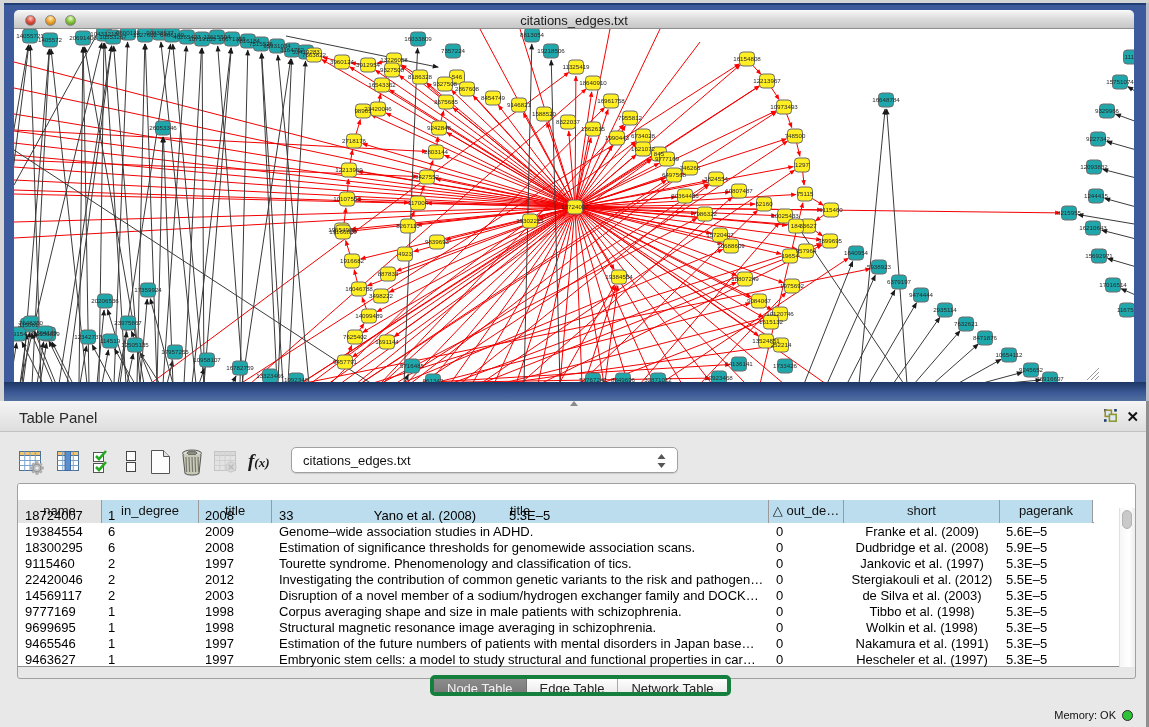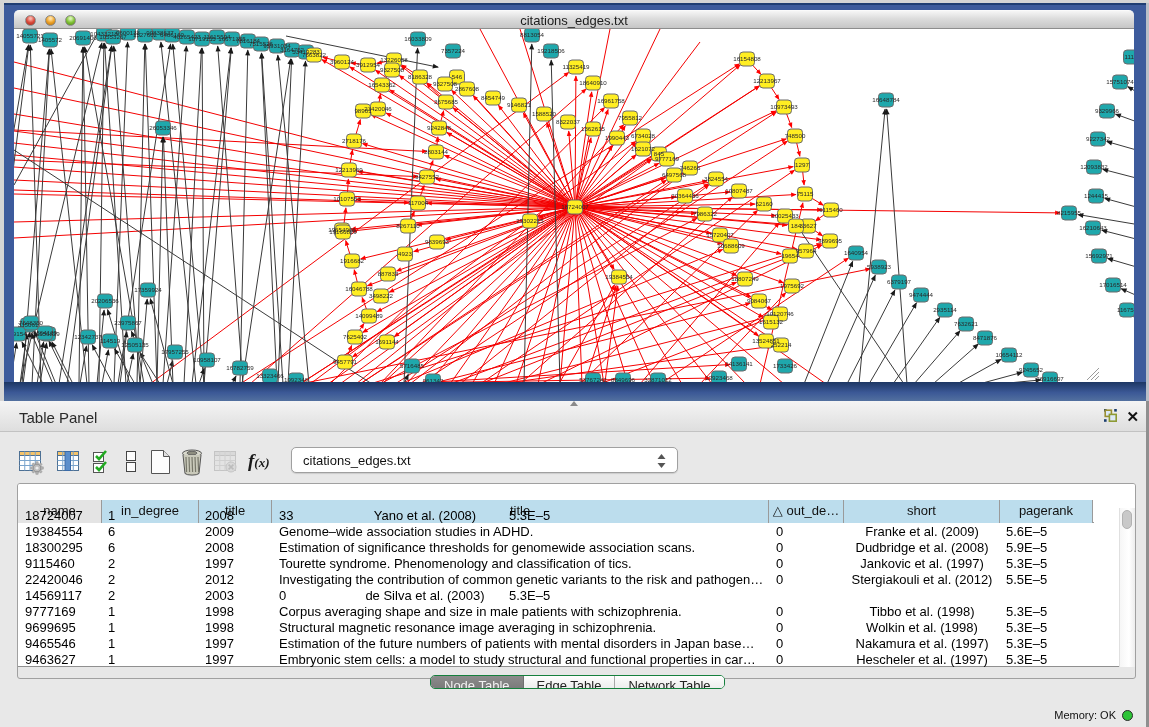--- a/index.html
+++ b/index.html
@@ -39,22 +39,22 @@
 .tr { display:flex; height:16px; line-height:16px; white-space:nowrap; }
 .tr div { overflow:hidden; }
 .c0 { width:84px; padding-left:7px; } .c1 { width:97px; padding-left:6px; }
 .c2 { width:73px; padding-left:6px; } .c3 { width:497px; padding-left:7px; }
 .c4 { width:75px; padding-left:7px; } .c5 { width:156px; text-align:center; }
 .c6 { width:93px; padding-left:6px; }
 #vscroll { position:absolute; left:1101px; top:24px; width:16px; height:159px;
   background:linear-gradient(90deg,#f6f6f6,#ffffff 60%,#ededed); border-left:1px solid #e0e0e0; }
 #vscroll .thumb { position:absolute; left:2px; top:2px; width:10px; height:19px; background:#c9c9c9;
   border-radius:5px; border:1px solid #b2b2b2; }
-#tabs { position:absolute; left:430px; top:675px; height:14px; display:flex; z-index:5;
-  border:1px solid #15803d; border-radius:5px; overflow:hidden; background:#fff; }
+#tabs { position:absolute; left:430px; top:675px; height:21px; display:flex; z-index:5;
+  border:4px solid #15803d; border-radius:5px; overflow:hidden; background:#fff; }
 #tabs div { font-size:13px; line-height:19px; padding:0 13px; color:#222;
   background:linear-gradient(#fefefe,#ededed); border-right:1px solid #a8a8a8; }
 #tabs div.sel { background:linear-gradient(#8c8c8c,#7b7b7b); color:#f2f2f2; border-right:1px solid #6f6f6f; }
 #tabs div:last-child { border-right:none; }
 #mem { position:absolute; right:33px; top:709px; font-size:11px; color:#111; }
 #memdot { position:absolute; right:16px; top:710px; width:11px; height:11px; border-radius:50%;
   background:#2dc437; border:1px solid #2a2a2a; }
 #redge { position:absolute; right:0; top:401px; width:3px; height:326px; background:#8f8f8f; }
 #redge2 { position:absolute; right:0; top:3px; width:3px; height:398px; background:#b9bfc8; }
 </style></head>
@@ -813,20 +813,21 @@
         <div class="c2">2012</div>
         <div class="c3">Investigating the contribution of common genetic variants to the risk and pathogen…</div>
         <div class="c4">0</div>
         <div class="c5">Stergiakouli et al. (2012)</div>
         <div class="c6">5.5E–5</div>
       </div>
 <div class="tr">
         <div class="c0">14569117</div>
         <div class="c1">2</div>
         <div class="c2">2003</div>
+        <div class="c3">Disruption of a novel member of a sodium/hydrogen exchanger family and DOCK…</div>
         <div class="c4">0</div>
         <div class="c5">de Silva et al. (2003)</div>
         <div class="c6">5.3E–5</div>
       </div>
 <div class="tr">
         <div class="c0">9777169</div>
         <div class="c1">1</div>
         <div class="c2">1998</div>
         <div class="c3">Corpus averaging shape and size in male patients with schizophrenia.</div>
         <div class="c4">0</div>
@@ -841,21 +842,21 @@
         <div class="c4">0</div>
         <div class="c5">Wolkin et al. (1998)</div>
         <div class="c6">5.3E–5</div>
       </div>
 <div class="tr">
         <div class="c0">9465546</div>
         <div class="c1">1</div>
         <div class="c2">1997</div>
         <div class="c3">Estimation of the future numbers of patients with mental disorders in Japan base…</div>
         <div class="c4">0</div>
-        <div class="c5">Nakamura et al. (1997)</div>
+        <div class="c5">Nakamura et al. (1991)</div>
         <div class="c6">5.3E–5</div>
       </div>
 <div class="tr">
         <div class="c0">9463627</div>
         <div class="c1">1</div>
         <div class="c2">1997</div>
         <div class="c3">Embryonic stem cells: a model to study structural and functional properties in car…</div>
         <div class="c4">0</div>
         <div class="c5">Hescheler et al. (1997)</div>
         <div class="c6">5.3E–5</div>

